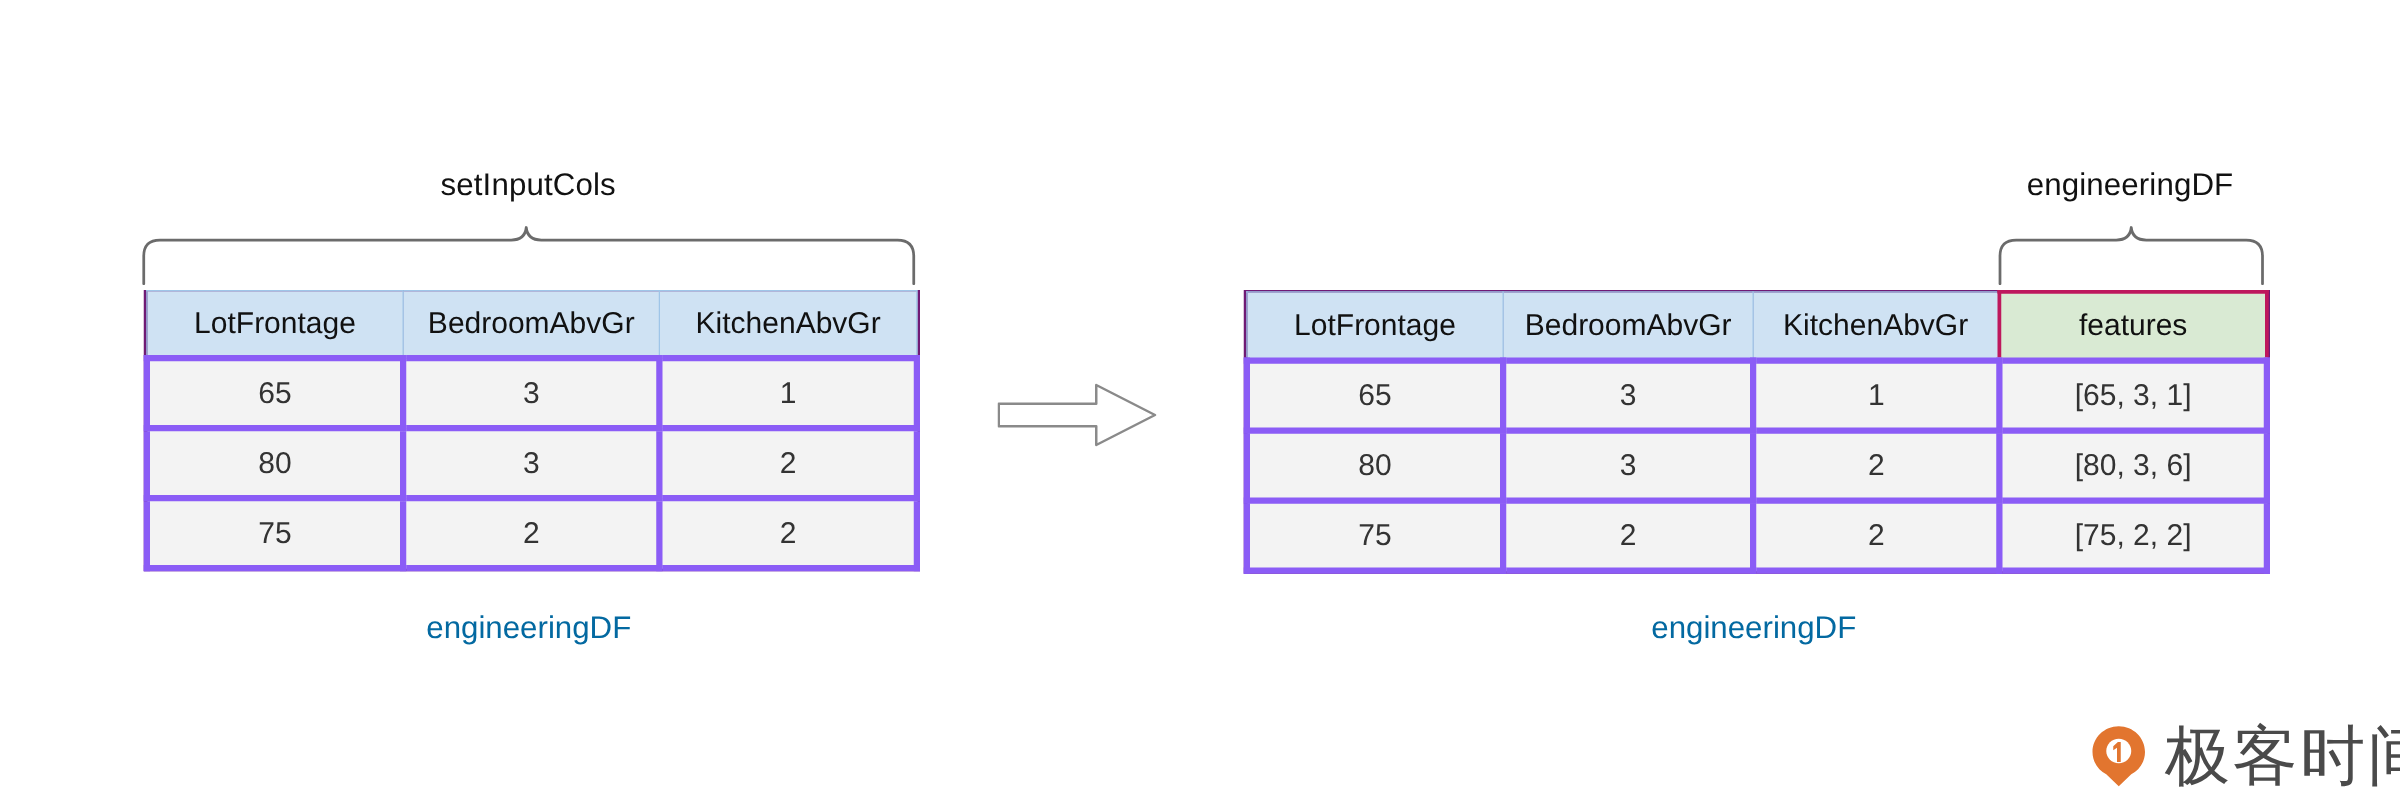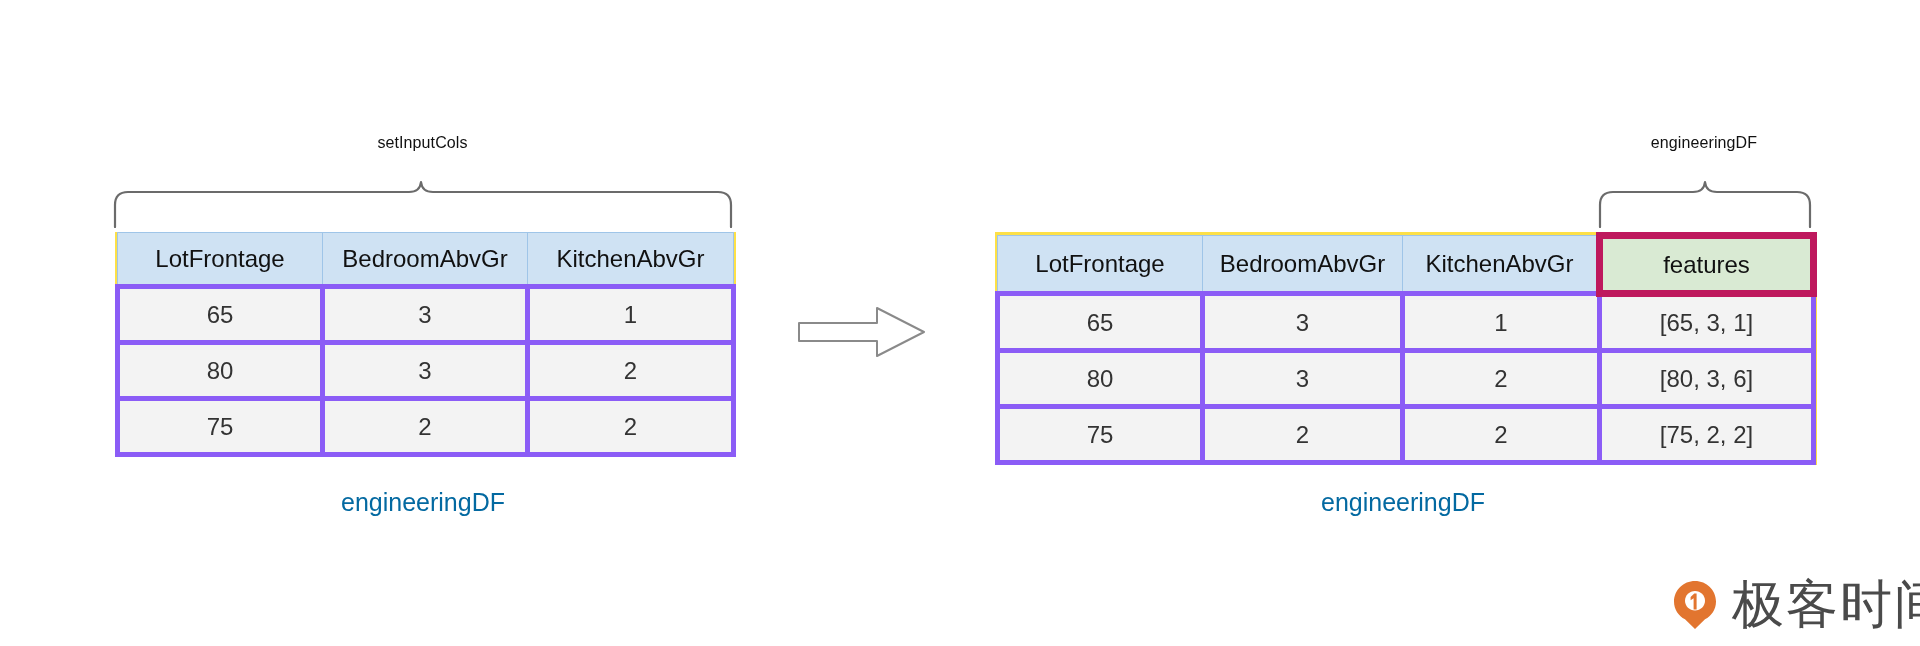--- a/index.html
+++ b/index.html
@@ -9,54 +9,54 @@
     font-family:"Liberation Sans","DejaVu Sans",sans-serif;
     color:#1a1a1a;
     position:relative;
     overflow:hidden;
   }
   .stage{position:absolute;inset:0;}
 
   
   .caption{
     position:absolute;
-    font-size:16px;
+    font-size:25px;
     color:#111111;
     white-space:nowrap;
     text-align:center;
     letter-spacing:.1px;
   }
 
   
   .brace{position:absolute;}
 
   
   .df-table{
     position:absolute;
     border-collapse:collapse;
     table-layout:fixed;
-    background:#fde047;
+    background:#701a75;
   }
   .df-table th,.df-table td{
     font-weight:normal;
     font-size:24px;
     text-align:center;
     padding:0;
     height:51px;
     line-height:51px;
     box-sizing:border-box;
   }
   .df-table th{
     background:#cfe2f3;
     border:1px solid #9fc5e8;
     color:#111111;
   }
   .df-table th.green{
     background:#d9ead3;
-    border:7px solid #be185d;
+    border:3px solid #be185d;
   }
   .df-table td{
     background:#f3f3f3;
     border:5px solid #8b5cf6;
     color:#333333;
   }
 
   
   .df-label{
     position:absolute;

